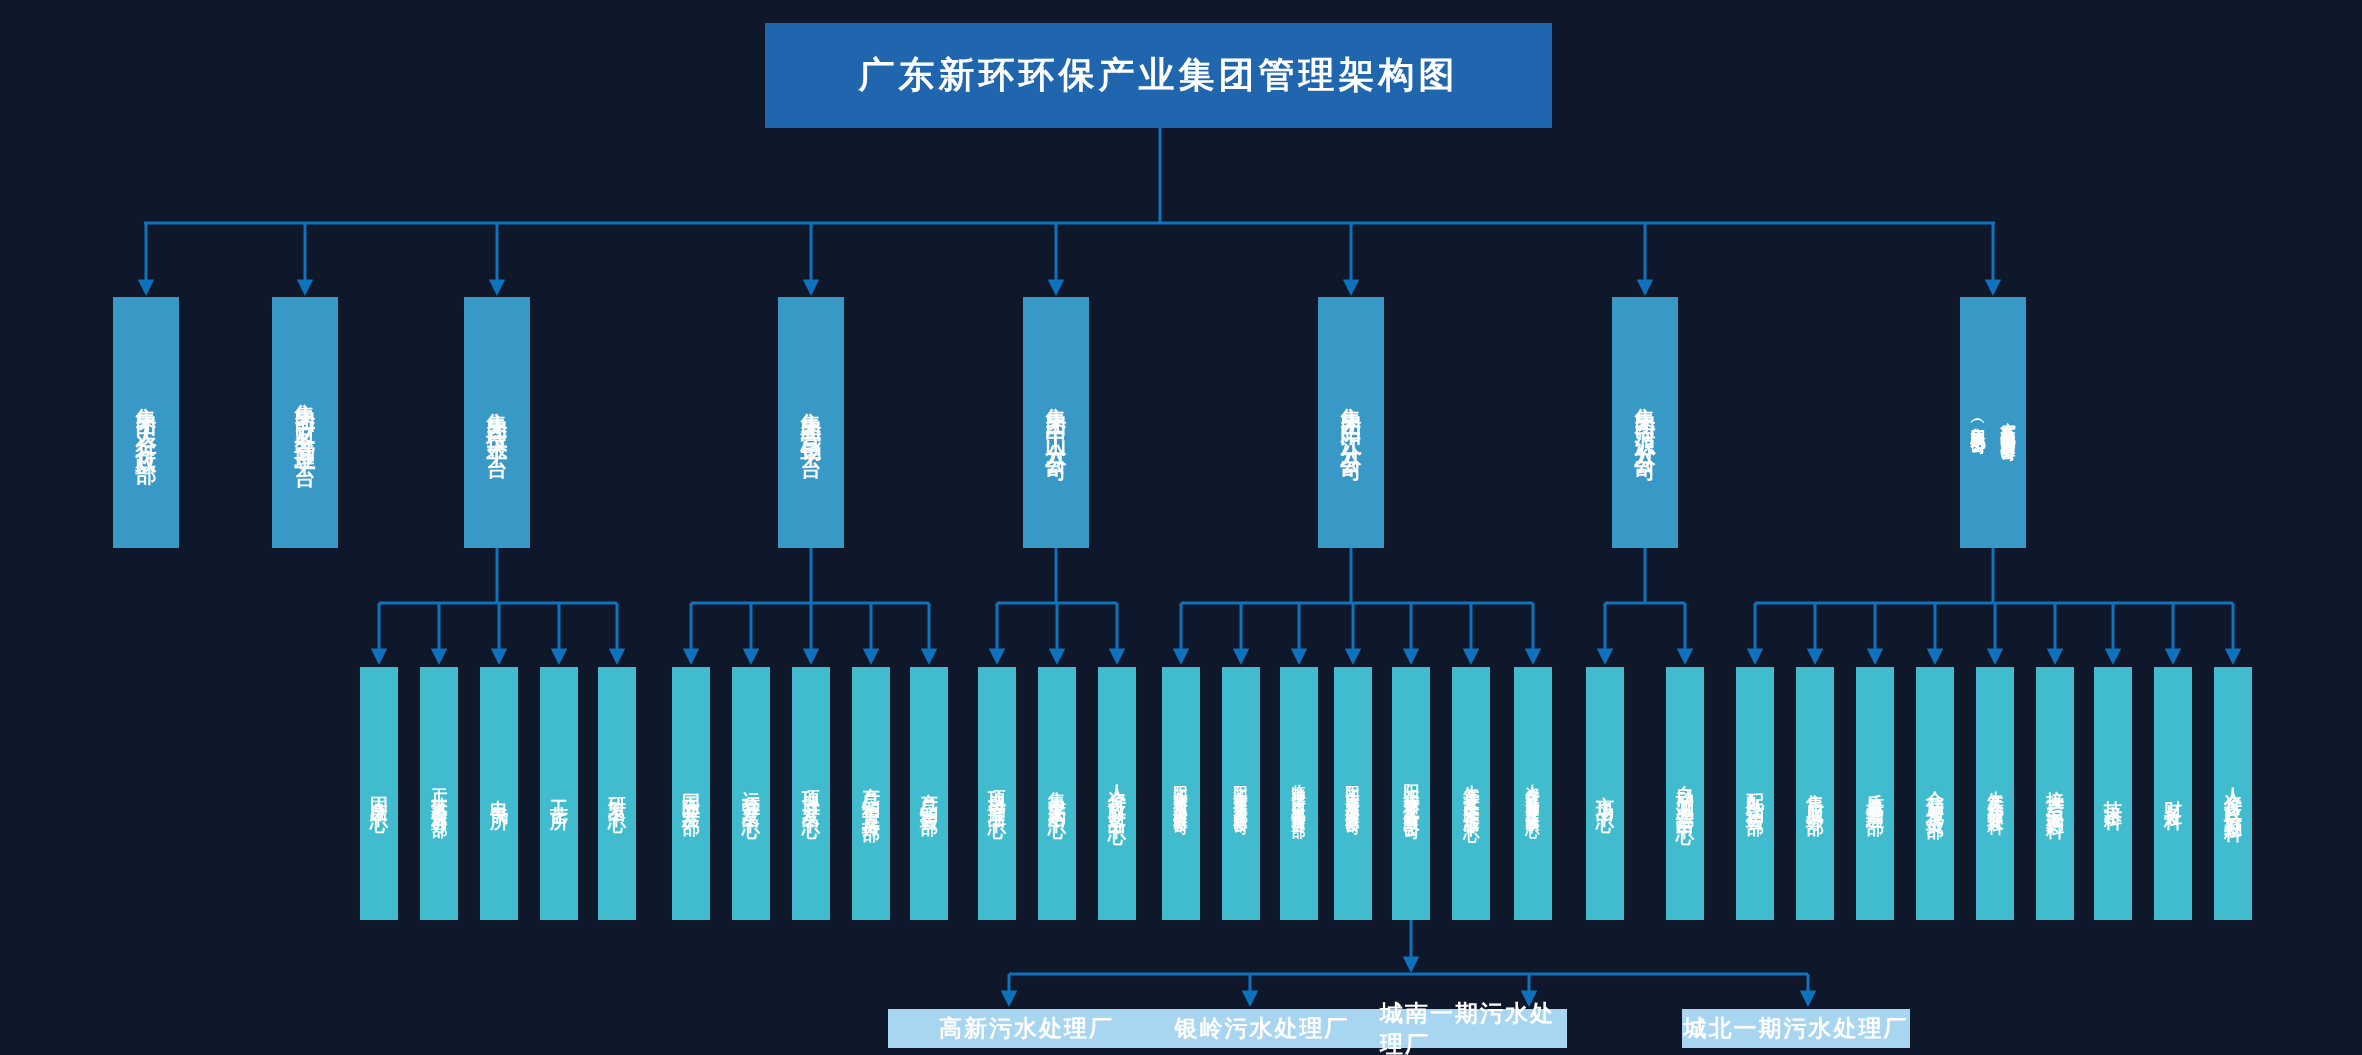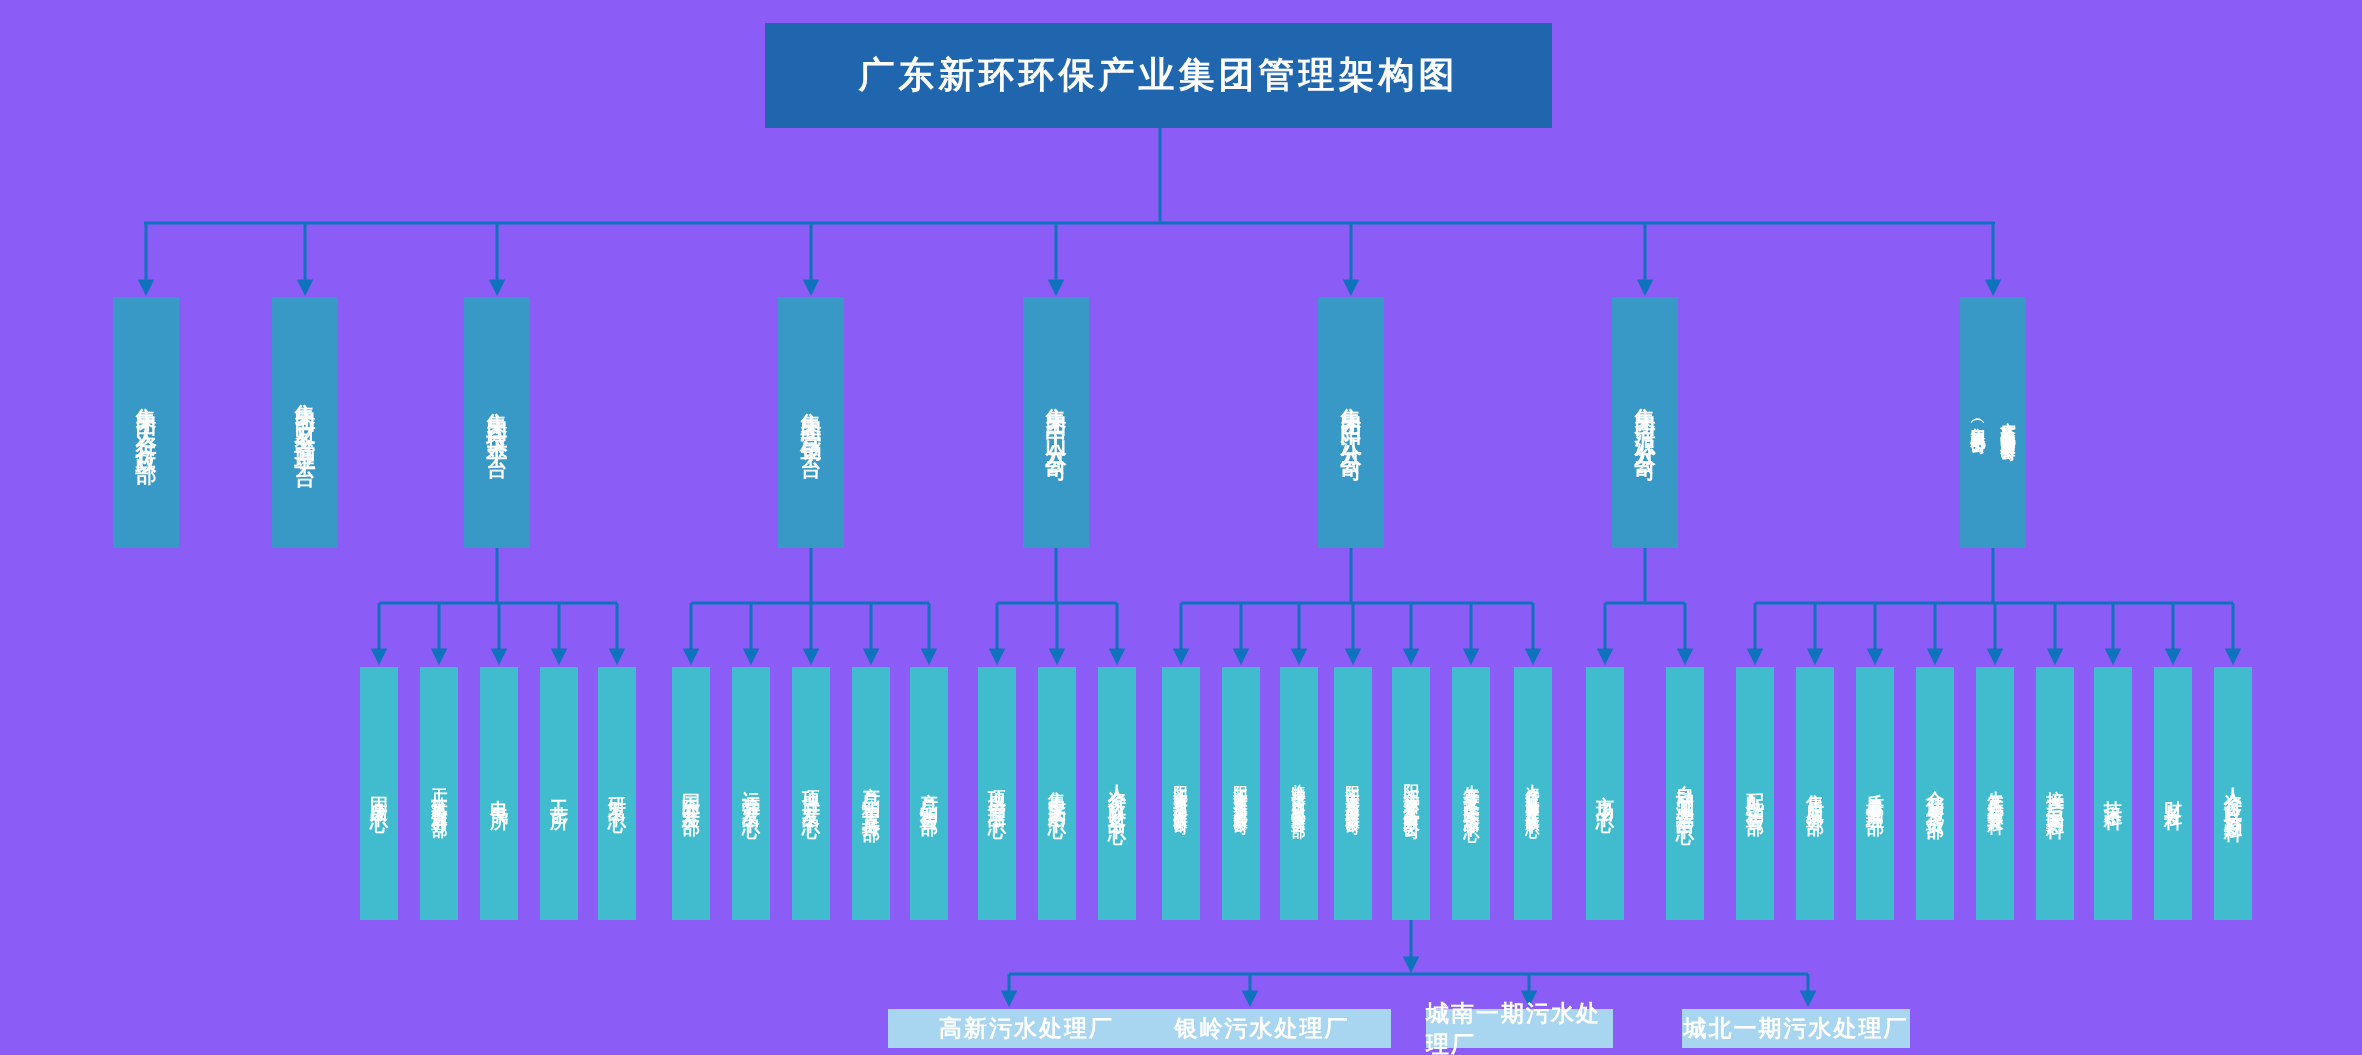--- a/index.html
+++ b/index.html
@@ -1,16 +1,16 @@
 <!DOCTYPE html>
 <html style="--root-box: #2066AE; --level2-box: #3999C6; --level3-box: #41BCCE; --level4-box: #A8D5F0; --connector: #0F72BC; --text: #FFFFFF;"><head>
 <meta charset="utf-8">
 <style>
   html,body{margin:0;padding:0;background:#fff;}
-  .canvas{position:relative;width:2362px;height:1055px;background:#8b5cf6;overflow:hidden;
+  .canvas{position:relative;width:2362px;height:1055px;background:#0f172a;overflow:hidden;
           font-family:"Liberation Sans","DejaVu Sans",sans-serif;font-weight:bold;color:var(--text,#ffffff);}
   .connectors{position:absolute;left:0;top:0;}
   .connectors line{stroke:var(--connector,#0F72BC);stroke-width:3;}
   .connectors marker path{fill:var(--connector,#0F72BC);stroke:none;}
 
   .root-box{position:absolute;left:765px;top:23px;width:787px;height:105px;
             background:var(--root-box,#2066AE);display:flex;align-items:center;justify-content:center;
             font-size:36px;letter-spacing:4px;}
 
   .vbox{position:absolute;display:flex;align-items:center;justify-content:center;text-align:center;}
@@ -236,20 +236,20 @@
   <div class="vbox l3" style="left:2214px">
       <span class="t">人资行政后勤科</span>
     </div>
 
   <div class="l4" style="left:888px;width:277px">
       <span>高新污水处理厂</span>
     </div>
   <div class="l4" style="left:1133px;width:258px">
       <span>银岭污水处理厂</span>
     </div>
-  <div class="l4" style="left:1426px;width:187px">
+  <div class="l4" style="left:1380px;width:187px">
       <span>城南一期污水处理厂</span>
     </div>
   <div class="l4" style="left:1682px;width:228px">
       <span>城北一期污水处理厂</span>
     </div>
 
 </div>
 
 </body></html>

